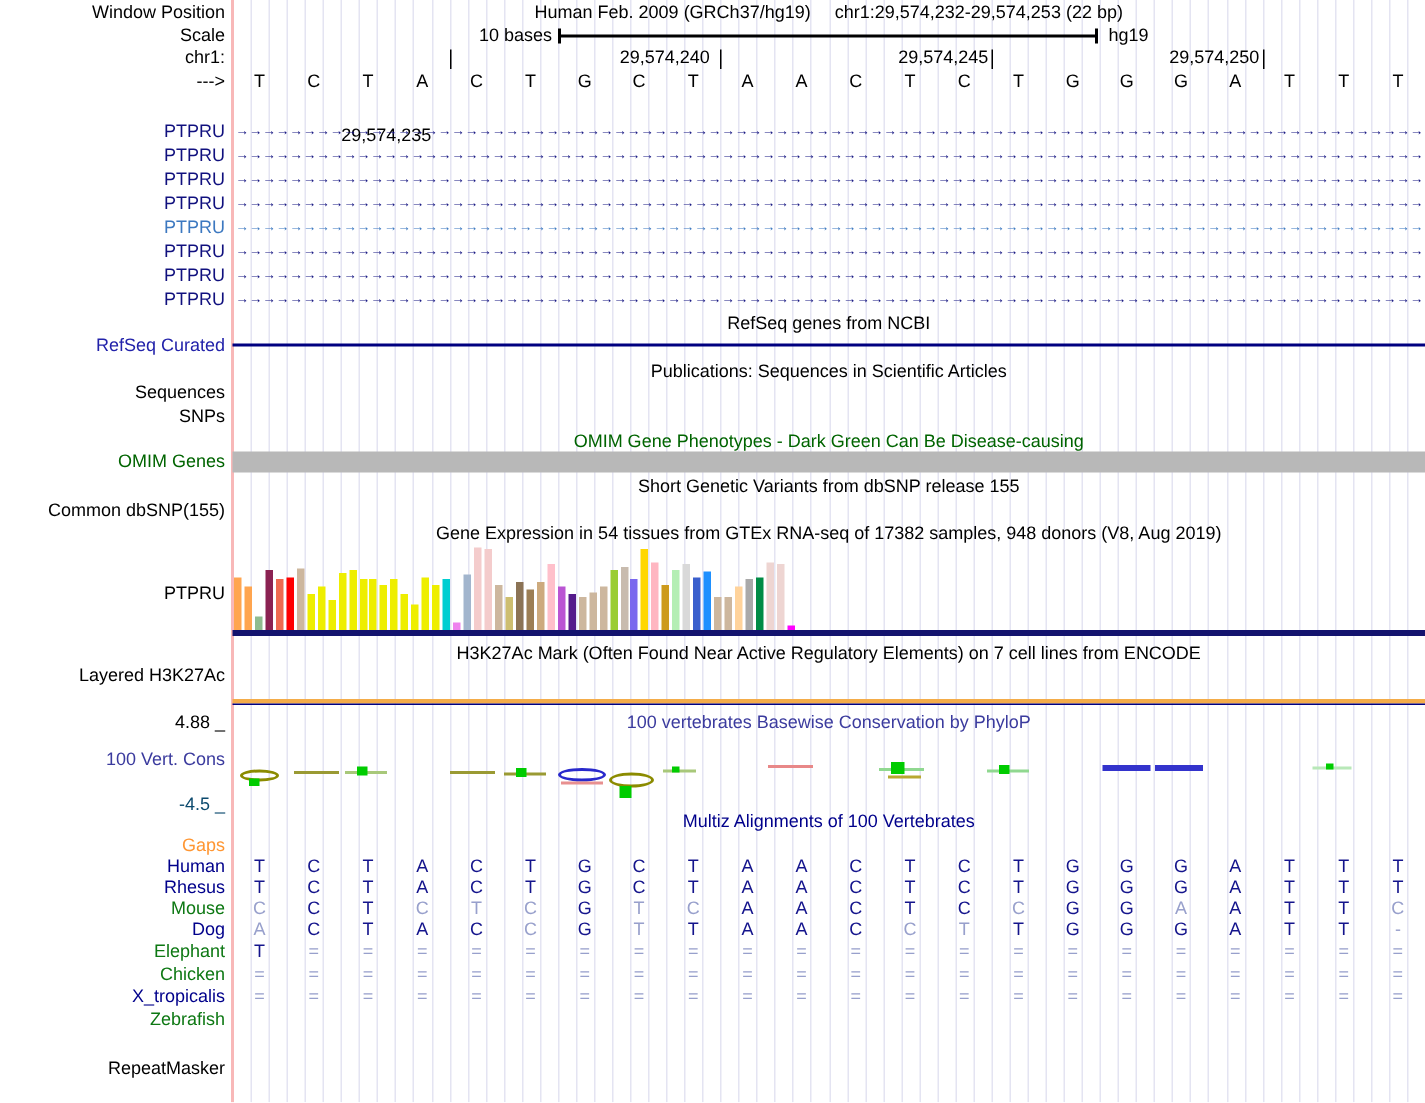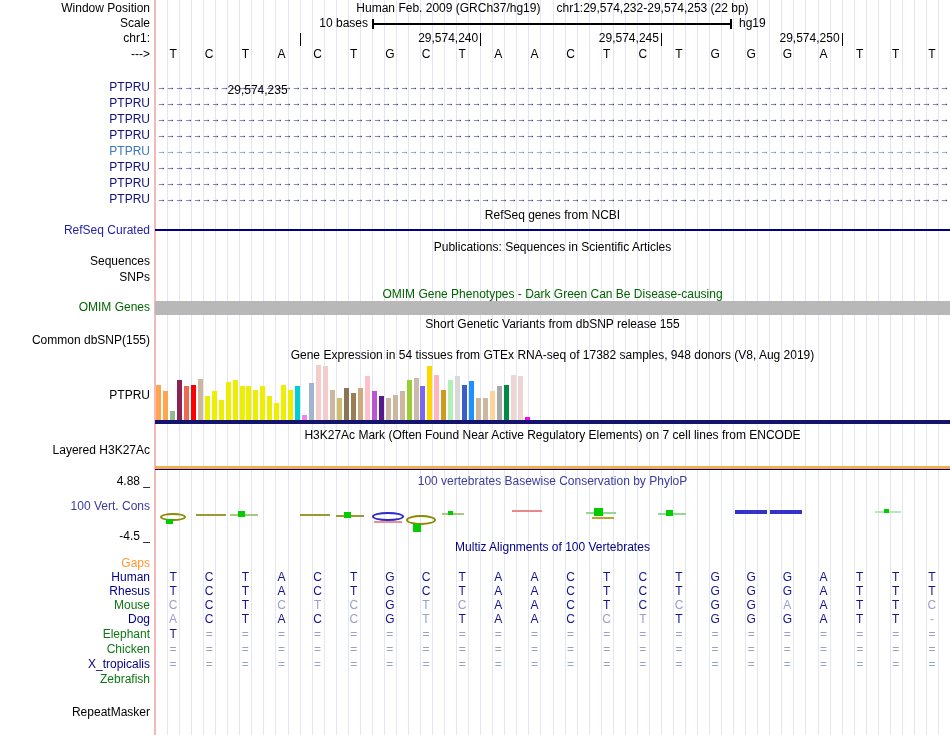--- a/index.html
+++ b/index.html
@@ -107,21 +107,21 @@
   <div class="num" style="left:268px;top:17px;width:100px">10 bases</div>
   <div class="hline" style="left:372px;top:23px;width:359px;height:1.5px;background:#000"></div>
   <div class="hline" style="left:372px;top:19px;width:1.5px;height:10px;background:#000"></div>
   <div class="hline" style="left:730px;top:19px;width:1.5px;height:10px;background:#000"></div>
   <div class="num" style="left:739px;top:17px;width:60px;text-align:left">hg19</div>
 
   <div class="lbl" style="top:32px">chr1:</div>
   <div id="coords-layer">
       <div class="num" style="position: absolute; left: 227.545px; top: 40px; width: 70px; text-align: left; height: 13px; line-height: 13px; margin-top: 44px;">29,574,235</div>
       <div style="position: absolute; left: 299.545px; top: 33px; width: 1px; height: 13px; background: rgb(0, 0, 0);"></div>
-      <div class="num" style="position: absolute; left: 408.227px; top: 32px; width: 70px; text-align: right; height: 13px; line-height: 13px;">29,574,240</div>
+      <div class="num" style="position: absolute; left: 408.227px; top: 32px; width: 70px; text-align: center; height: 13px; line-height: 13px;">29,574,240</div>
       <div style="position: absolute; left: 480.227px; top: 33px; width: 1px; height: 13px; background: rgb(0, 0, 0);"></div>
       <div class="num" style="position: absolute; left: 588.909px; top: 32px; width: 70px; text-align: right; height: 13px; line-height: 13px;">29,574,245</div>
       <div style="position: absolute; left: 660.909px; top: 33px; width: 1px; height: 13px; background: rgb(0, 0, 0);"></div>
       <div class="num" style="position: absolute; left: 769.591px; top: 32px; width: 70px; text-align: right; height: 13px; line-height: 13px;">29,574,250</div>
       <div style="position: absolute; left: 841.591px; top: 33px; width: 1px; height: 13px; background: rgb(0, 0, 0);"></div>
     </div>
 
   <div class="lbl" style="top:48px">---&gt;</div>
   <div id="sequence-layer">
       <div class="base-letter" style="left: 161.068px; top: 48px;">T</div>
@@ -243,21 +243,21 @@
   <div class="hline" id="gtex-baseline" style="left: 155px; top: 420px; width: 795px; height: 4px; background: rgb(20, 20, 110);"></div>
 
   <div class="ttl" style="top:429px">H3K27Ac Mark (Often Found Near Active Regulatory Elements) on 7 cell lines from ENCODE</div>
   <div class="lbl" style="top:444px">Layered H3K27Ac</div>
   <div class="hline" id="h3k-orange" style="left: 155px; top: 466px; width: 795px; height: 3px; background: rgb(244, 172, 73);"></div>
   <div class="hline" id="h3k-navy" style="left: 155px; top: 469px; width: 795px; height: 1px; background: rgb(0, 0, 128);"></div>
 
   <div class="lbl" id="phylop-max" style="top: 475px; color: #000000;">4.88 _</div>
   <div class="ttl" id="phylop-title" style="top: 475px; color: rgb(59, 59, 158);">100 vertebrates Basewise Conservation by PhyloP</div>
   <div class="lbl" id="phylop-label" style="top: 500px; color: rgb(59, 59, 158);">100 Vert. Cons</div>
-  <div class="lbl" id="phylop-min" style="top: 530px; color: #000000;">-4.5 _</div>
+  <div class="lbl" id="phylop-min" style="top: 530px; color: #0c4a6e;">-4.5 _</div>
   <div id="phylop-layer">
       <div class="pmark" style="position: absolute; left: 160px; top: 513px; width: 22px; height: 4px; border: 2px solid rgb(139, 139, 0); border-radius: 50%;"></div>
       <div class="pmark" style="position: absolute; left: 166px; top: 519px; width: 7px; height: 5px; background: rgb(0, 204, 0);"></div>
       <div class="pmark" style="position: absolute; left: 196px; top: 514px; width: 30px; height: 2px; background: rgb(154, 154, 51);"></div>
       <div class="pmark" style="position: absolute; left: 230px; top: 514px; width: 28px; height: 2px; background: rgb(168, 200, 122);"></div>
       <div class="pmark" style="position: absolute; left: 238px; top: 511px; width: 7px; height: 6px; background: rgb(0, 204, 0);"></div>
       <div class="pmark" style="position: absolute; left: 300px; top: 514px; width: 30px; height: 2px; background: rgb(154, 154, 51);"></div>
       <div class="pmark" style="position: absolute; left: 336px; top: 515px; width: 28px; height: 2px; background: rgb(154, 154, 51);"></div>
       <div class="pmark" style="position: absolute; left: 344px; top: 512px; width: 7px; height: 6px; background: rgb(0, 204, 0);"></div>
       <div class="pmark" style="position: absolute; left: 372px; top: 512px; width: 28px; height: 5px; border: 2px solid rgb(41, 41, 204); border-radius: 50%;"></div>

